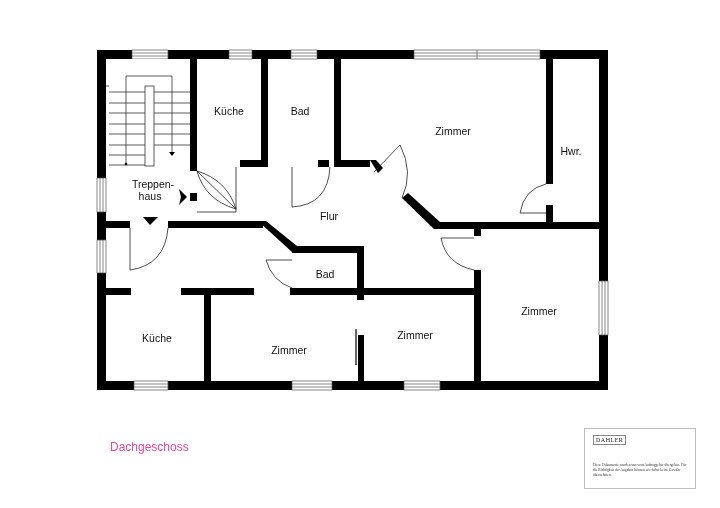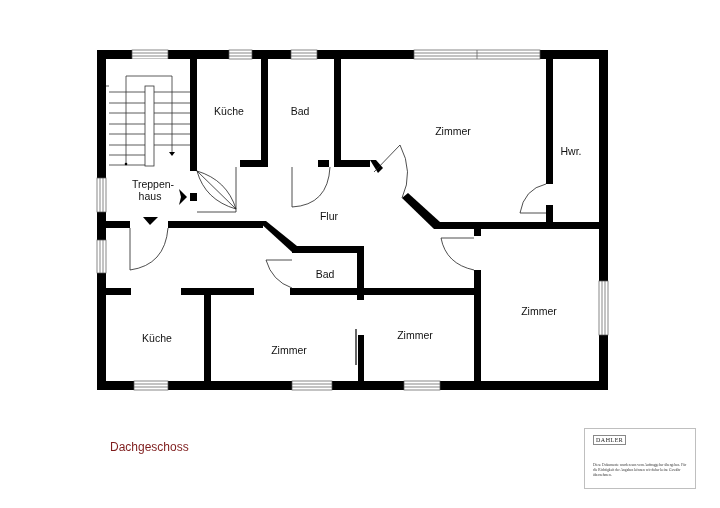--- a/index.html
+++ b/index.html
@@ -1,19 +1,19 @@
 <!DOCTYPE html>
 <html><head>
 <meta charset="utf-8">
 <style>
   html, body { margin: 0; padding: 0; background: #ffffff; }
   body { width: 720px; height: 508px; position: relative; overflow: hidden; font-family: "Liberation Sans", sans-serif; }
   #plan { position: absolute; left: 0; top: 0; }
   .room-label { font-family: "Liberation Sans", sans-serif; font-size: 10.5px; fill: #111; }
-  .caption { position: absolute; left: 110px; top: 440px; font-size: 12px; color: #7f1d1d; font-family: "Liberation Sans", sans-serif; }
+  .caption { position: absolute; left: 110px; top: 440px; font-size: 12px; color: #ec4899; font-family: "Liberation Sans", sans-serif; }
   .logo-box { position: absolute; left: 584px; top: 428px; width: 110px; height: 59px; border: 1px solid #bfbfbf; background: #fff; }
   .logo { position: absolute; left: 8px; top: 6px; font-family: "Liberation Serif", serif; font-size: 6px; letter-spacing: 0.5px; border: 1px solid #888; padding: 1px 2px; color: #222; }
   .disclaimer { position: absolute; left: 8px; top: 34px; width: 98px; font-family: "Liberation Serif", serif; font-size: 3.6px; line-height: 5px; color: #333; }
 </style>
 </head>
 <body>
 
 <svg id="plan" width="720" height="508" viewBox="0 0 720 508">
 
   <g fill="#000">

